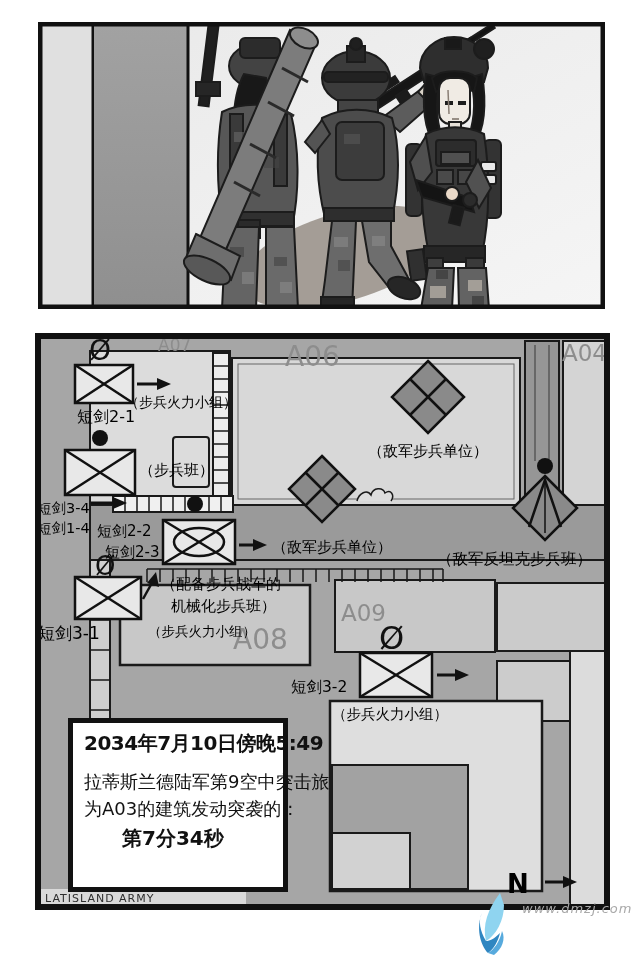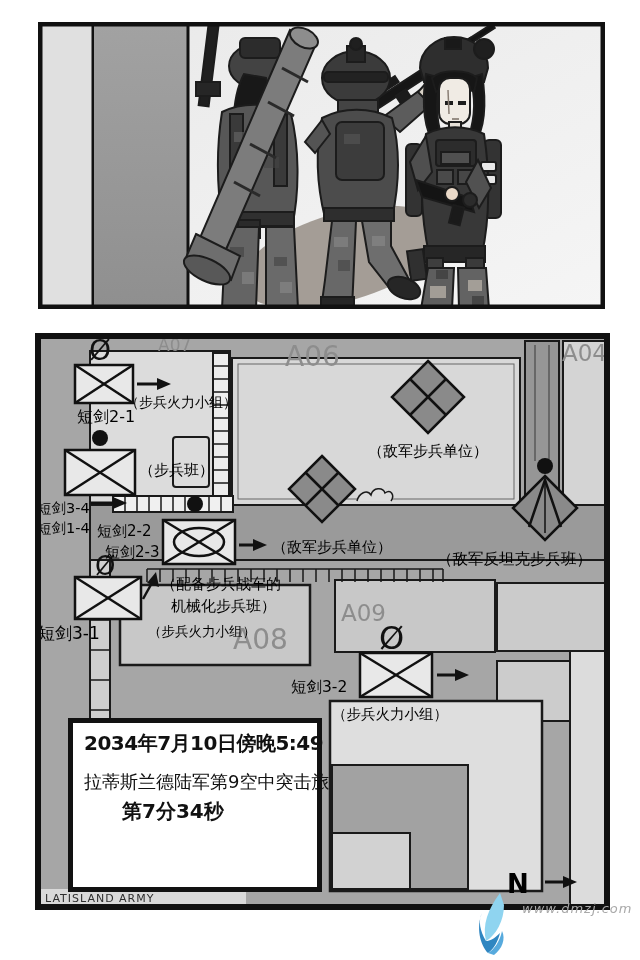--- a/index.html
+++ b/index.html
@@ -3,21 +3,21 @@
 <meta charset="utf-8">
 <style>
   html,body{margin:0;padding:0;background:#fff;}
   .page{position:relative;width:640px;height:960px;background:#ffffff;overflow:hidden;
         font-family:"DejaVu Sans","Liberation Sans",sans-serif;color:#111;}
   .panel{position:absolute;}
   .panel-top{left:38px;top:22px;width:567px;height:287px;}
   .panel-map{left:35px;top:333px;width:575px;height:577px;}
   .panel svg{display:block;}
   svg text{font-family:"DejaVu Sans","Liberation Sans",sans-serif;}
-  .info-box{position:absolute;left:33px;top:385px;width:254px;height:174px;background:#ffffff;
+  .info-box{position:absolute;left:33px;top:385px;width:220px;height:174px;background:#ffffff;
             border:5px solid #111;box-sizing:border-box;padding:7px 9px 4px 11px;}
   .ib-date{font-size:20px;font-weight:600;letter-spacing:-0.5px;white-space:nowrap;}
   .ib-body{margin-top:11px;font-size:18px;line-height:1.5;font-weight:500;white-space:nowrap;}
   .ib-elapsed{font-size:20px;font-weight:600;margin-top:3px;padding-left:38px;white-space:nowrap;}
   .watermark{position:absolute;left:476px;top:891px;display:flex;align-items:flex-start;gap:4px;}
   .wm-text{margin-top:8px;}
   .wm-name{font-size:26px;line-height:26px;color:#999;font-weight:bold;letter-spacing:2px;white-space:nowrap;}
   .wm-url{font-size:13px;color:#a9a9a9;font-style:italic;letter-spacing:1px;margin-top:2px;text-align:center;white-space:nowrap;}
 </style>
 </head>
@@ -296,20 +296,21 @@
       <rect x="6" y="556" width="205" height="16" fill="#d9d9d9"></rect>
       <text x="10" y="569" font-size="11" fill="#2e2e2e" letter-spacing="1">LATISLAND ARMY</text>
 
       <rect x="3" y="3" width="569" height="571" fill="none" stroke="#111" stroke-width="6"></rect>
     </svg>
 
     <div class="info-box">
       <div class="ib-date">2034年7月10日傍晚5:49</div>
       <div class="ib-body">
         <div>拉蒂斯兰德陆军第9空中突击旅</div>
+        <div>为A03的建筑发动突袭的：</div>
       </div>
       <div class="ib-elapsed">第7分34秒</div>
     </div>
   </div>
 
   <div class="watermark">
     <svg width="42" height="66" viewBox="0 0 42 66">
       <path d="M24,2 C12,18 6,34 10,50 C20,44 28,30 28,14 Z" fill="#8fd4f0"></path>
       <path d="M10,50 C4,40 2,30 6,22 C0,36 4,54 12,62 C18,58 22,50 24,42 C18,48 14,50 10,50 Z" fill="#2f86c1"></path>
       <path d="M12,62 C18,59 24,50 26,40 C30,48 26,58 18,64 Z" fill="#57aadd"></path>

